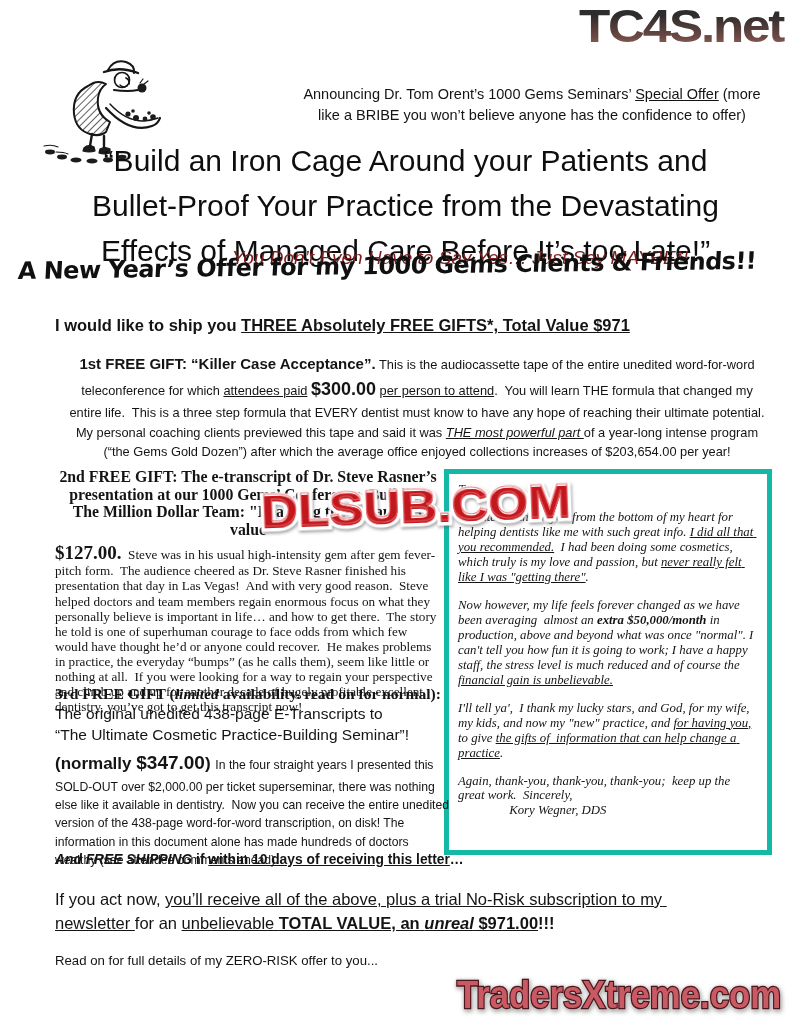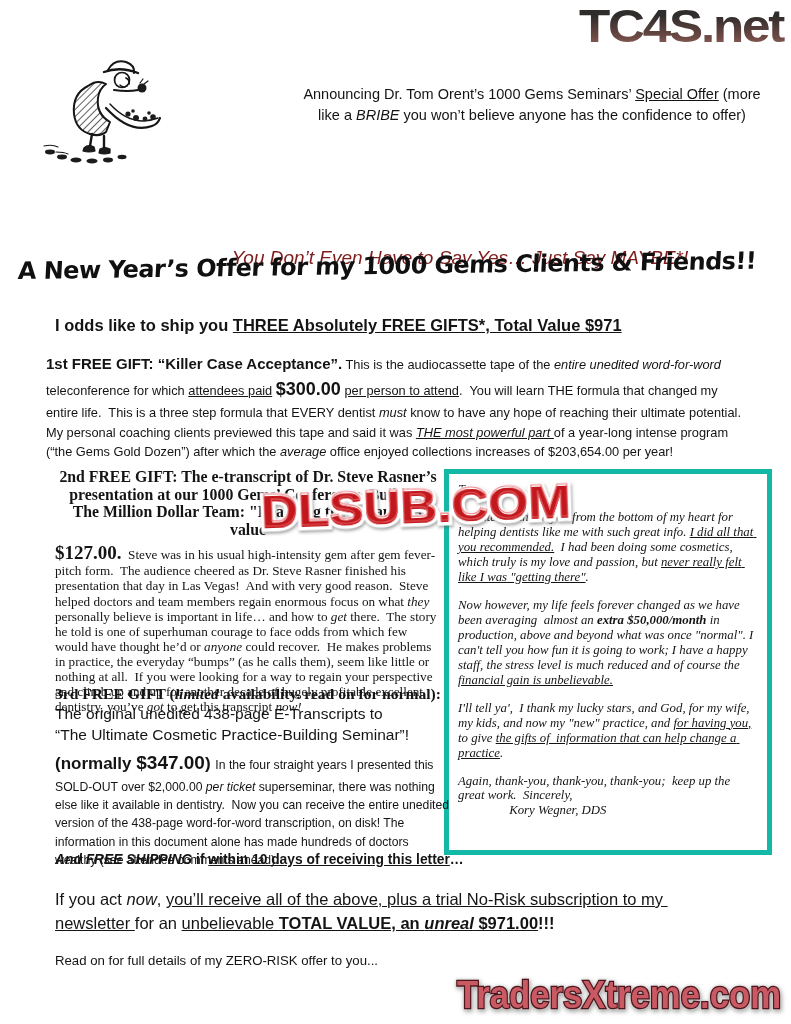--- a/index.html
+++ b/index.html
@@ -2,21 +2,21 @@
 <html><head>
 <meta charset="utf-8">
 <style>
   html,body{margin:0;padding:0;background:#e8e8e8;}
   .page{position:relative;width:791px;height:1024px;margin:0 auto;background:#ffffff;
         overflow:hidden;font-family:"Liberation Sans",sans-serif;color:#141414;}
   .abs{position:absolute;}
 
   
   .b{font-weight:700}
-  .i{font-style:italic}
+  .i{}
   .u{text-decoration:underline}
   .bi{font-weight:700;font-style:italic}
   .bu{font-weight:700;text-decoration:underline}
   .iu{font-style:italic;text-decoration:underline}
   .biu{font-weight:700;font-style:italic;text-decoration:underline}
   .lg{font-weight:700;font-size:18px}          
   .xl{font-weight:700;font-size:19px}          
   .xl2{font-size:19px}                         
   .nl{font-size:17px}                        
   .g1h{font-weight:700;font-size:15px}         
@@ -29,21 +29,21 @@
   .announce{top:84px;right:24px;width:470px;text-align:center;font-size:14.5px;line-height:1.45;}
 
   .headline{top:138px;left:48px;width:715px;text-align:center;font-size:30px;line-height:1.5;color:#0e0e0e;}
   .subline{top:247px;left:225px;width:470px;text-align:center;font-size:19px;font-style:italic;font-weight:400;color:#7f1d1d;}
   .handwritten{top:257px;left:18px;width:772px;white-space:nowrap;font-size:24px;font-weight:700;
                font-family:"DejaVu Sans",sans-serif;letter-spacing:-0.6px;transform:rotate(-0.8deg) skewX(-4deg);
                transform-origin:left center;color:#101010;}
 
   .ship-heading{top:316px;left:55px;font-size:16.5px;font-weight:700;}
 
-  .gift1{top:353px;left:46px;width:702px;font-size:12.8px;line-height:1.52;white-space:pre-wrap;}
+  .gift1{top:353px;left:66px;width:702px;font-size:12.8px;line-height:1.52;white-space:pre-wrap;text-align:center;}
 
   .gift2{top:468px;left:55px;width:386px;font-family:"Liberation Serif",serif;}
   .gift2-heading{font-size:15.8px;font-weight:700;line-height:1.12;white-space:pre-wrap;text-align:center;}
   .gift2-body{margin-top:3px;font-size:13.2px;line-height:1.14;white-space:pre-wrap;}
 
   .tbox{top:469px;left:444px;width:301px;height:360px;border:5px solid #14b8a6;padding:8px 8px 8px 9px;
         font-family:"Liberation Serif",serif;font-style:italic;font-size:12.8px;line-height:1.17;}
   .tpar{margin:0 0 13px 0;white-space:pre-wrap;}
 
   .gift3{top:684px;left:55px;width:396px;}
@@ -122,25 +122,30 @@
         <ellipse cx="72" cy="104" rx="5" ry="2.4"></ellipse>
           <ellipse cx="86" cy="101" rx="4.5" ry="2.2"></ellipse>
       </g>
       <path d="M8 90 q8 -2 14 1 M20 96 q8 0 12 2" stroke-width="1.1"></path>
     </g>
   </svg>
 
   <div class="abs announce"><span>Announcing Dr. Tom Orent’s 1000 Gems Seminars’ </span><span class="u">Special Offer</span><span>
 (more like a </span><span class="i">BRIBE</span><span> you won’t believe anyone has the confidence to offer)</span></div>
 
+  <div class="abs headline">
+    <div>“Build an Iron Cage Around your Patients and</div>
+    <div>Bullet-Proof Your Practice from the Devastating</div>
+    <div>Effects of Managed Care Before It’s too Late!”</div>
+  </div>
 
   <div class="abs subline">You Don’t Even Have to Say Yes… Just Say MAYBE*!</div>
   <div class="abs handwritten">A New Year’s Offer for my 1000 Gems Clients &amp; Friends!!</div>
 
-  <div class="abs ship-heading"><span>I odds like to ship you </span><span class="u">THREE Absolutely FREE GIFTS*, Total Value $971</span></div>
+  <div class="abs ship-heading"><span>I would like to ship you </span><span class="u">THREE Absolutely FREE GIFTS*, Total Value $971</span></div>
 
   <div class="abs gift1"><span class="g1h">1st FREE GIFT: “Killer Case Acceptance”.</span><span> This is the audiocassette tape of the </span><span class="i">entire unedited word-for-word</span><span> teleconference for which </span><span class="u">attendees paid</span><span> </span><span class="lg">$300.00</span><span> </span><span class="u">per person to attend</span><span>.  You will learn THE formula that changed my entire life.  This is a three step formula that EVERY dentist </span><span class="i">must</span><span> know to have any hope of reaching their ultimate potential.  My personal coaching clients previewed this tape and said it was </span><span class="iu">THE most powerful part </span><span>of a year-long intense program (“the Gems Gold Dozen”) after which the </span><span class="i">average</span><span> office enjoyed collections increases of $203,654.00 per year!</span></div>
 
   <div class="abs gift2">
     <div class="gift2-heading"><span>2nd FREE GIFT: The e-transcript of Dr. Steve Rasner’s presentation at our 1000 Gems’ Conference, Building The Million Dollar Team: "Realizing the Dream". A value</span></div>
     <div class="gift2-body"><span class="xl">$127.00.</span><span>  Steve was in his usual high-intensity gem after gem fever-pitch form.  The audience cheered as Dr. Steve Rasner finished his presentation that day in Las Vegas!  And with very good reason.  Steve helped doctors and team members regain enormous focus on what </span><span class="i">they</span><span> personally believe is important in life… and how to </span><span class="i">get</span><span> there.  The story he told is one of superhuman courage to face odds from which few would have thought he’d or </span><span class="i">anyone</span><span> could recover.  He makes problems in practice, the everyday “bumps” (as he calls them), seem like little or nothing at all.  If you were looking for a way to regain your perspective and climb up and up for another decade of hugely profitable excellent dentistry, you’ve </span><span class="i">got</span><span> to get this transcript </span><span class="i">now!</span></div>
   </div>
 
   <div class="abs tbox">
     <p class="tpar"><span>Tom,</span></p>

